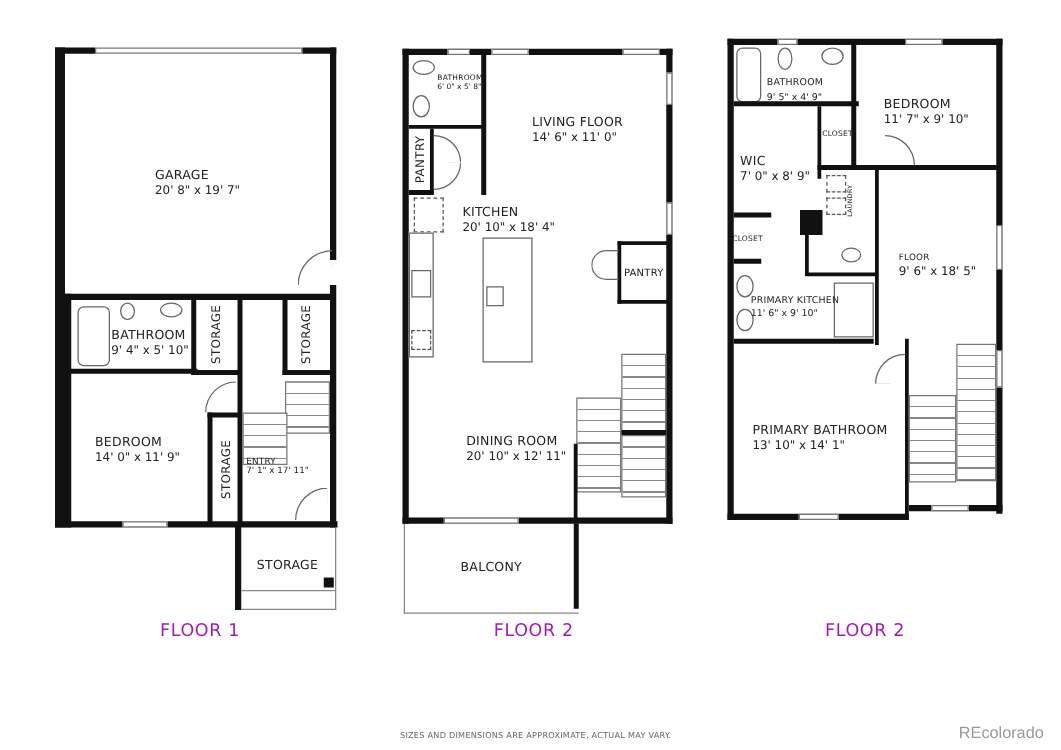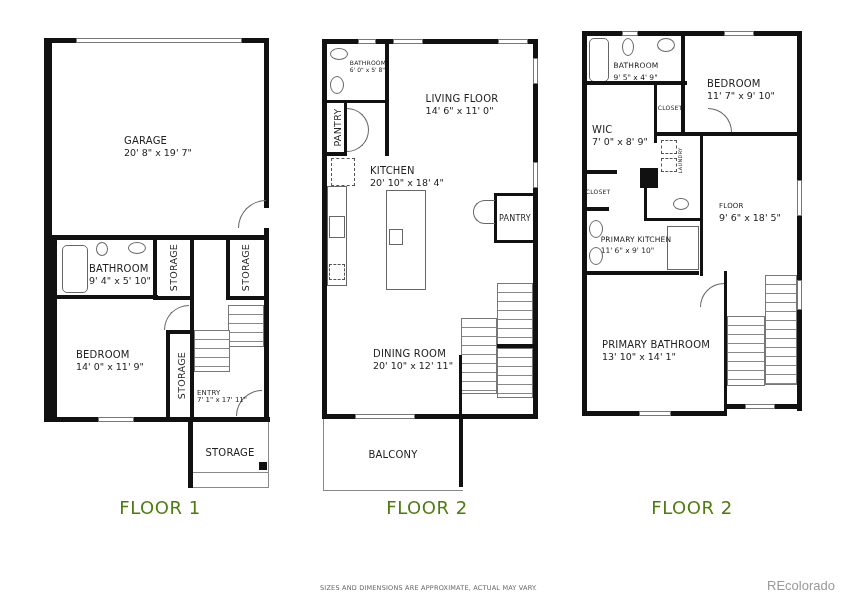--- a/index.html
+++ b/index.html
@@ -6,21 +6,21 @@
   body{width:849px;height:600px;position:relative;overflow:hidden;font-family:"DejaVu Sans","Liberation Sans",sans-serif;color:#222;}
   .wall{position:absolute;background:#111;}
   .thin{position:absolute;background:#888;}
   .win{position:absolute;background:#fff;border:1px solid #777;box-sizing:border-box;}
   .room-label{position:absolute;text-align:left;font-size:9.5px;line-height:12px;color:#222;white-space:nowrap;transform:translateX(-50%);}
   .room-label .name{display:block;font-size:10px;letter-spacing:.2px;}
   .room-label .dim{display:block;font-size:9.5px;}
   .small-label{font-size:6px;line-height:7px;}
   .small-label .name,.small-label .dim{font-size:6px;}
   .vert{position:absolute;font-size:9.5px;letter-spacing:.3px;transform-origin:center;white-space:nowrap;}
-  .floor-title{position:absolute;font-size:18px;letter-spacing:.5px;color:#4d7c0f;transform:translateX(-50%);}
+  .floor-title{position:absolute;font-size:14px;letter-spacing:.5px;color:#a21caf;transform:translateX(-50%);}
   .disclaimer{position:absolute;left:320px;top:584px;font-size:6.5px;color:#666;letter-spacing:.2px;}
   .brand{position:absolute;right:14px;top:578px;font-size:13px;color:#999;font-family:"Liberation Sans",sans-serif;}
   .fixture{position:absolute;border:1px solid #666;box-sizing:border-box;background:#fff;}
   .round{border-radius:50%;}
   .stairs{position:absolute;border:1px solid #777;box-sizing:border-box;
     background:repeating-linear-gradient(180deg,#fff 0,#fff 8px,#888 8px,#888 9px);}
   .door-arc{position:absolute;border:1px solid #666;box-sizing:border-box;}
   .dashed{position:absolute;border:1px dashed #555;box-sizing:border-box;}
 </style>
 </head>
@@ -74,21 +74,21 @@
     <span class="name">BATHROOM</span>
     <span class="dim">9' 4" x 5' 10"</span>
   </div>
   <div class="vert" style="left:150px;top:262px;transform:rotate(-90deg);">STORAGE</div>
   <div class="vert" style="left:222px;top:262px;transform:rotate(-90deg);">STORAGE</div>
   <div class="room-label" style="left:110px;top:349px;">
     <span class="name">BEDROOM</span>
     <span class="dim">14' 0" x 11' 9"</span>
   </div>
   <div class="vert" style="left:158px;top:370px;transform:rotate(-90deg);">STORAGE</div>
-  <div class="room-label small-label" style="left:222px;top:390px;">
+  <div class="room-label small-label" style="left:222px;top:366px;">
     <span class="name" style="font-size:7px;">ENTRY</span>
     <span class="dim" style="font-size:7px;">7' 1" x 17' 11"</span>
   </div>
   <div class="room-label" style="left:230px;top:447px;">
     <span class="name">STORAGE</span>
   </div>
 </div>
 <div class="floor-title" style="left:160px;top:497px;">FLOOR 1</div>
 
 <div>

